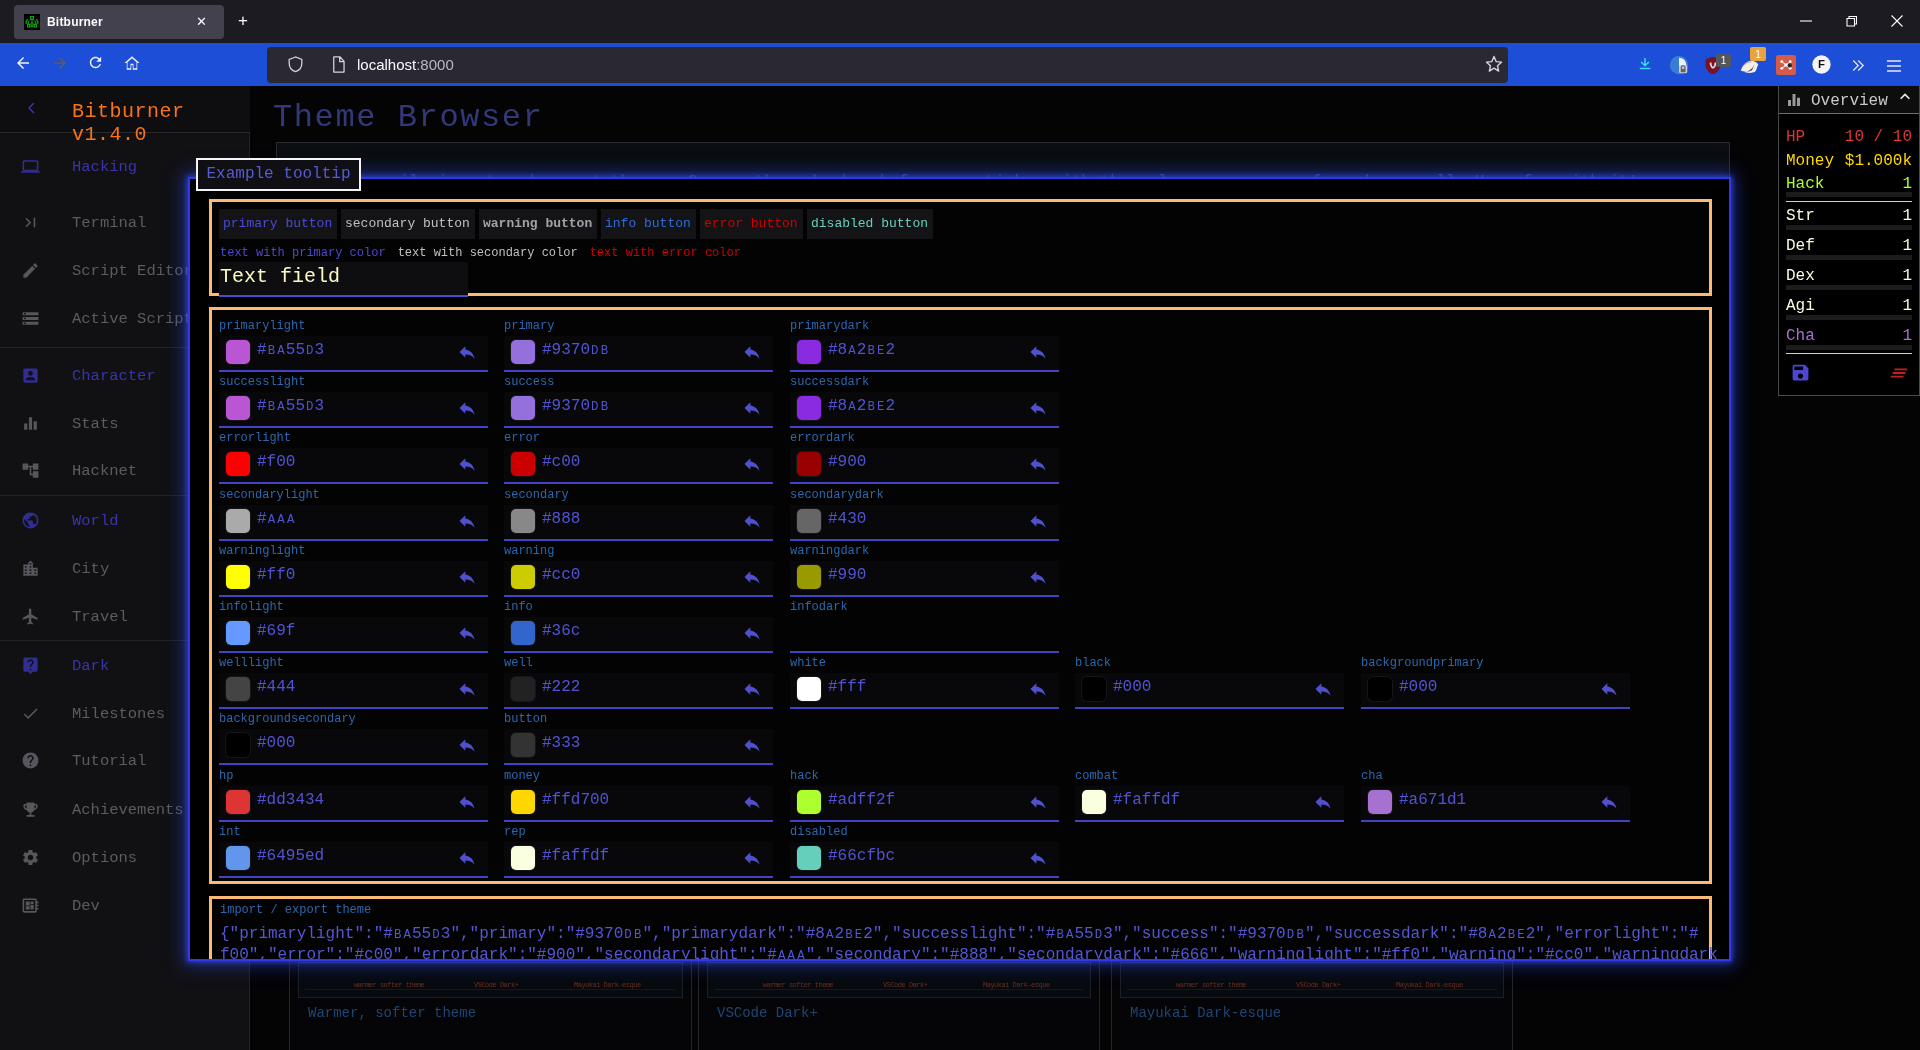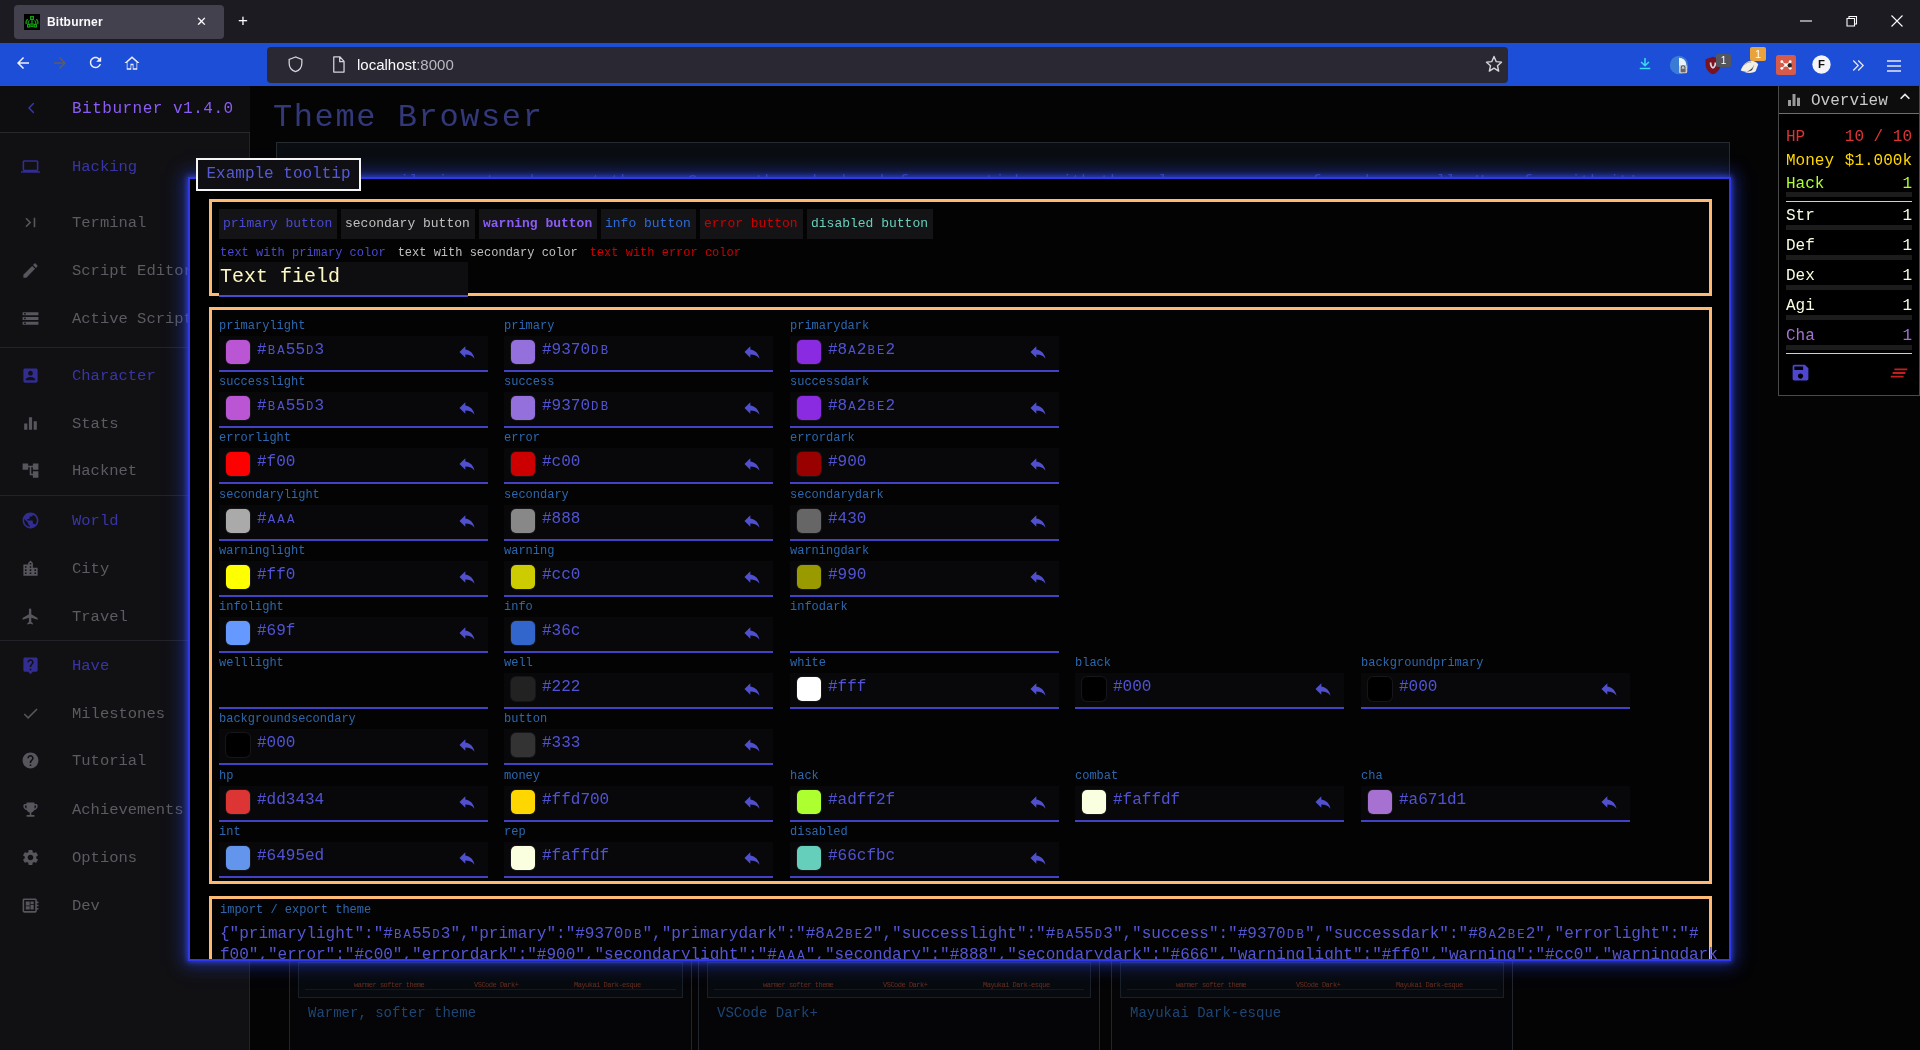--- a/index.html
+++ b/index.html
@@ -15,21 +15,21 @@
 #navbar{position:absolute;left:0;top:43px;width:1920px;height:43px;background:#1d4ed8}
 .navico{position:absolute;top:11px;fill:#f0f0f4}
 #urlbar{position:absolute;left:267px;top:4px;width:1241px;height:36px;background:#2a2933;border-radius:4px}
 #urltext{position:absolute;left:357px;top:13px;font-family:"Liberation Sans",sans-serif;font-size:15px;color:#fbfbfe}
 #urltext span{color:#fbfbfe}
 
 #page{position:absolute;left:0;top:86px;width:1920px;height:964px;background:#040405}
 #sidebar{position:absolute;left:0;top:0;width:250px;height:964px;background:#111114;border-right:1px solid #222227}
 #shead{position:absolute;left:0;top:0;width:250px;height:47px;background:#0e0e11;border-bottom:1px solid #28282d}
 #shead svg{position:absolute;left:23px;top:13px;width:18px;height:18px;fill:#3a37a8}
-#shead span{position:absolute;left:72px;top:14px;font-size:16px;color:#8b5cf6;letter-spacing:.5px}
+#shead span{position:absolute;left:72px;top:14px;font-size:20px;color:#f97316;letter-spacing:.5px}
 .sitem{position:absolute;left:0;width:250px;height:48px;font-size:15.5px}
 .sitem .sicon{position:absolute;left:21px;top:15px;width:19px;height:19px}
 .sitem span{position:absolute;left:72px;top:16px}
 .sact{color:#3935a8} .sact .sicon{fill:#322d92}
 .sreg{color:#5b5b61} .sreg .sicon{fill:#56565c}
 .sdiv{position:absolute;left:0;width:250px;height:1px;background:#232329}
 
 #mhead{position:absolute;left:273px;top:13px;font-size:32px;letter-spacing:1.6px;color:#333879}
 #descbox{position:absolute;left:276px;top:56px;width:1454px;height:60px;border:1px solid #272b31;background:#0a0d11;overflow:hidden}
 #descbox div{position:absolute;left:17px;top:30px;font-size:16px;color:#383d85;white-space:pre}
@@ -264,21 +264,21 @@
 <div class="sitem sreg" style="top:506px">
         <svg class="sicon" viewBox="0 0 24 24">
           <path d="M21 16v-2l-8-5V3.5c0-.83-.67-1.5-1.5-1.5S10 2.67 10 3.5V9l-8 5v2l8-2.5V19l-2 1.5V22l3.5-1 3.5 1v-1.5L13 19v-5.5l8 2.5z"></path>
         </svg>
         <span>Travel</span>
       </div>
 <div class="sitem sact" style="top:555px">
         <svg class="sicon" viewBox="0 0 24 24">
           <path d="M19 2H5c-1.1 0-2 .9-2 2v14c0 1.1.9 2 2 2h4l3 3 3-3h4c1.1 0 2-.9 2-2V4c0-1.1-.9-2-2-2zm-6 16h-2v-2h2v2zm2.07-7.75-.9.92C13.45 11.9 13 12.5 13 14h-2v-.5c0-1.1.45-2.1 1.17-2.83l1.24-1.26c.37-.36.59-.86.59-1.41 0-1.1-.9-2-2-2s-2 .9-2 2H8c0-2.21 1.79-4 4-4s4 1.79 4 4c0 .88-.36 1.68-.93 2.25z"></path>
         </svg>
-        <span>Have</span>
+        <span>Dark</span>
       </div>
 <div class="sitem sreg" style="top:603px">
         <svg class="sicon" viewBox="0 0 24 24">
           <path d="M9 16.17 4.83 12l-1.42 1.41L9 19 21 7l-1.41-1.41z"></path>
         </svg>
         <span>Milestones</span>
       </div>
 <div class="sitem sreg" style="top:650px">
         <svg class="sicon" viewBox="0 0 24 24">
           <path d="M12 2C6.48 2 2 6.48 2 12s4.48 10 10 10 10-4.48 10-10S17.52 2 12 2zm1 17h-2v-2h2v2zm2.07-7.75-.9.92C13.45 12.9 13 13.5 13 15h-2v-.5c0-1.1.45-2.1 1.17-2.83l1.24-1.26c.37-.36.59-.86.59-1.41 0-1.1-.9-2-2-2s-2 .9-2 2H8c0-2.21 1.79-4 4-4s4 1.79 4 4c0 .88-.36 1.68-.93 2.25z"></path>
@@ -304,21 +304,21 @@
         <span>Dev</span>
       </div>
   <div class="sdiv" style="top:261px"></div>
   <div class="sdiv" style="top:409px"></div>
   <div class="sdiv" style="top:554px"></div>
  </div>
  <div id="modal">
   <div class="mbox" id="box1">
    <div class="btn" style="left:7px;width:118px;color:#4a4ad4">primary button</div>
    <div class="btn" style="left:129px;width:134px;color:#c0c0c0">secondary button</div>
-   <div class="btn" style="left:267px;width:118px;color:#8b5cf6;font-weight:bold">warning button</div>
+   <div class="btn" style="left:267px;width:118px;color:#a3a3a3;font-weight:bold">warning button</div>
    <div class="btn" style="left:389px;width:95px;color:#2d6bd8">info button</div>
    <div class="btn" style="left:488px;width:103px;color:#c00">error button</div>
    <div class="btn" style="left:595px;width:126px;color:#66cfbc">disabled button</div>
    <div id="extext"><span style="color:#4a4ad4">text with primary color</span><span style="color:#c0c0c0;margin-left:12px">text with secondary color</span><span style="color:#c00;margin-left:12px">text with error color</span></div>
    <div class="abs" style="left:7px;top:60px;width:249px;height:33px;background:#0e0e11"></div>
    <div class="abs" style="left:8px;top:63px;font-size:20px;color:#fef9c3">Text field</div>
    <div class="abs" style="left:7px;top:93px;width:249px;height:2px;background:#4a4acf"></div>
   </div>
   <div class="mbox" id="box2">
         <div class="entry" style="left:7px;top:9px">
@@ -507,20 +507,27 @@
             </svg>
           </div>
 <div class="eline"></div>
         </div>
 <div class="entry" style="left:578px;top:290px">
 <div class="elabel">infodark</div>
 <div class="eline"></div>
         </div>
 <div class="entry" style="left:7px;top:346px">
 <div class="elabel">welllight</div>
+<div class="erow">
+            <span class="swatch" style="background:#444"></span>
+            <span class="eval">#444</span>
+            <svg class="undo" viewBox="0 0 24 24">
+              <path d="M10 9V5l-7 7 7 7v-4.1c5 0 8.5 1.6 11 5.1-1-5-4-10-11-11z"></path>
+            </svg>
+          </div>
 <div class="eline"></div>
         </div>
 <div class="entry" style="left:292px;top:346px">
 <div class="elabel">well</div>
 <div class="erow">
             <span class="swatch" style="background:#222"></span>
             <span class="eval">#222</span>
             <svg class="undo" viewBox="0 0 24 24">
               <path d="M10 9V5l-7 7 7 7v-4.1c5 0 8.5 1.6 11 5.1-1-5-4-10-11-11z"></path>
             </svg>

